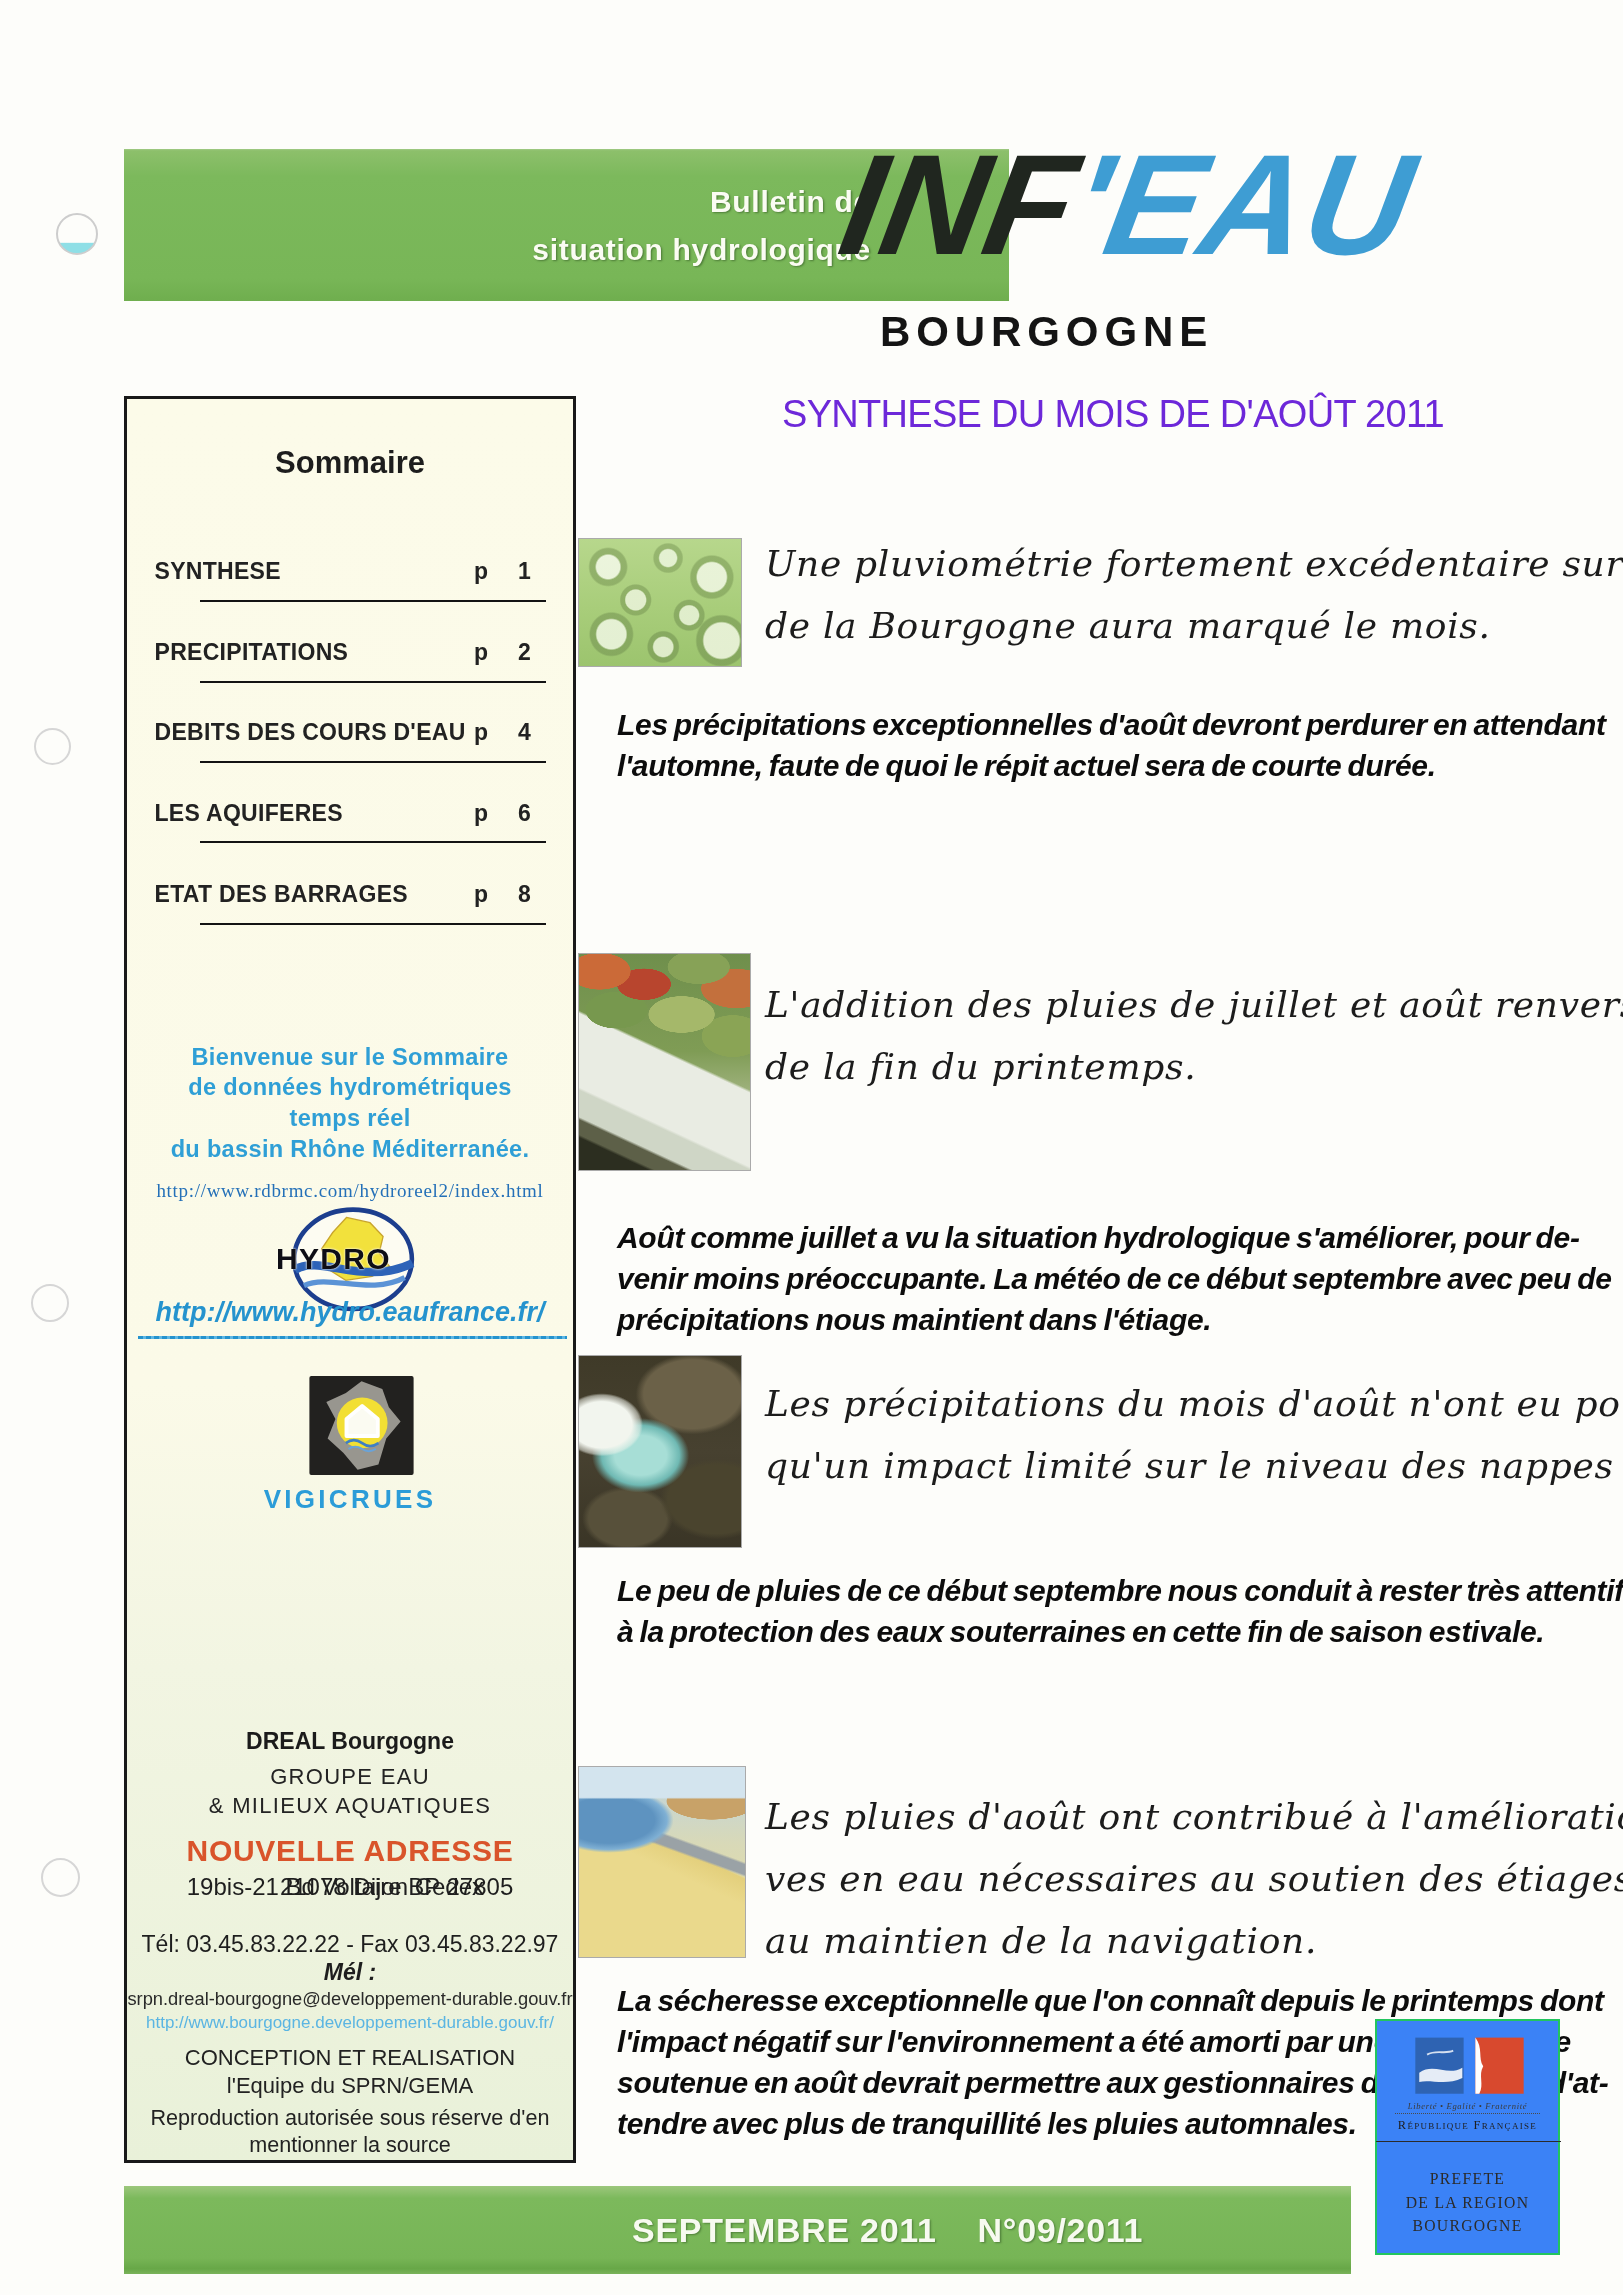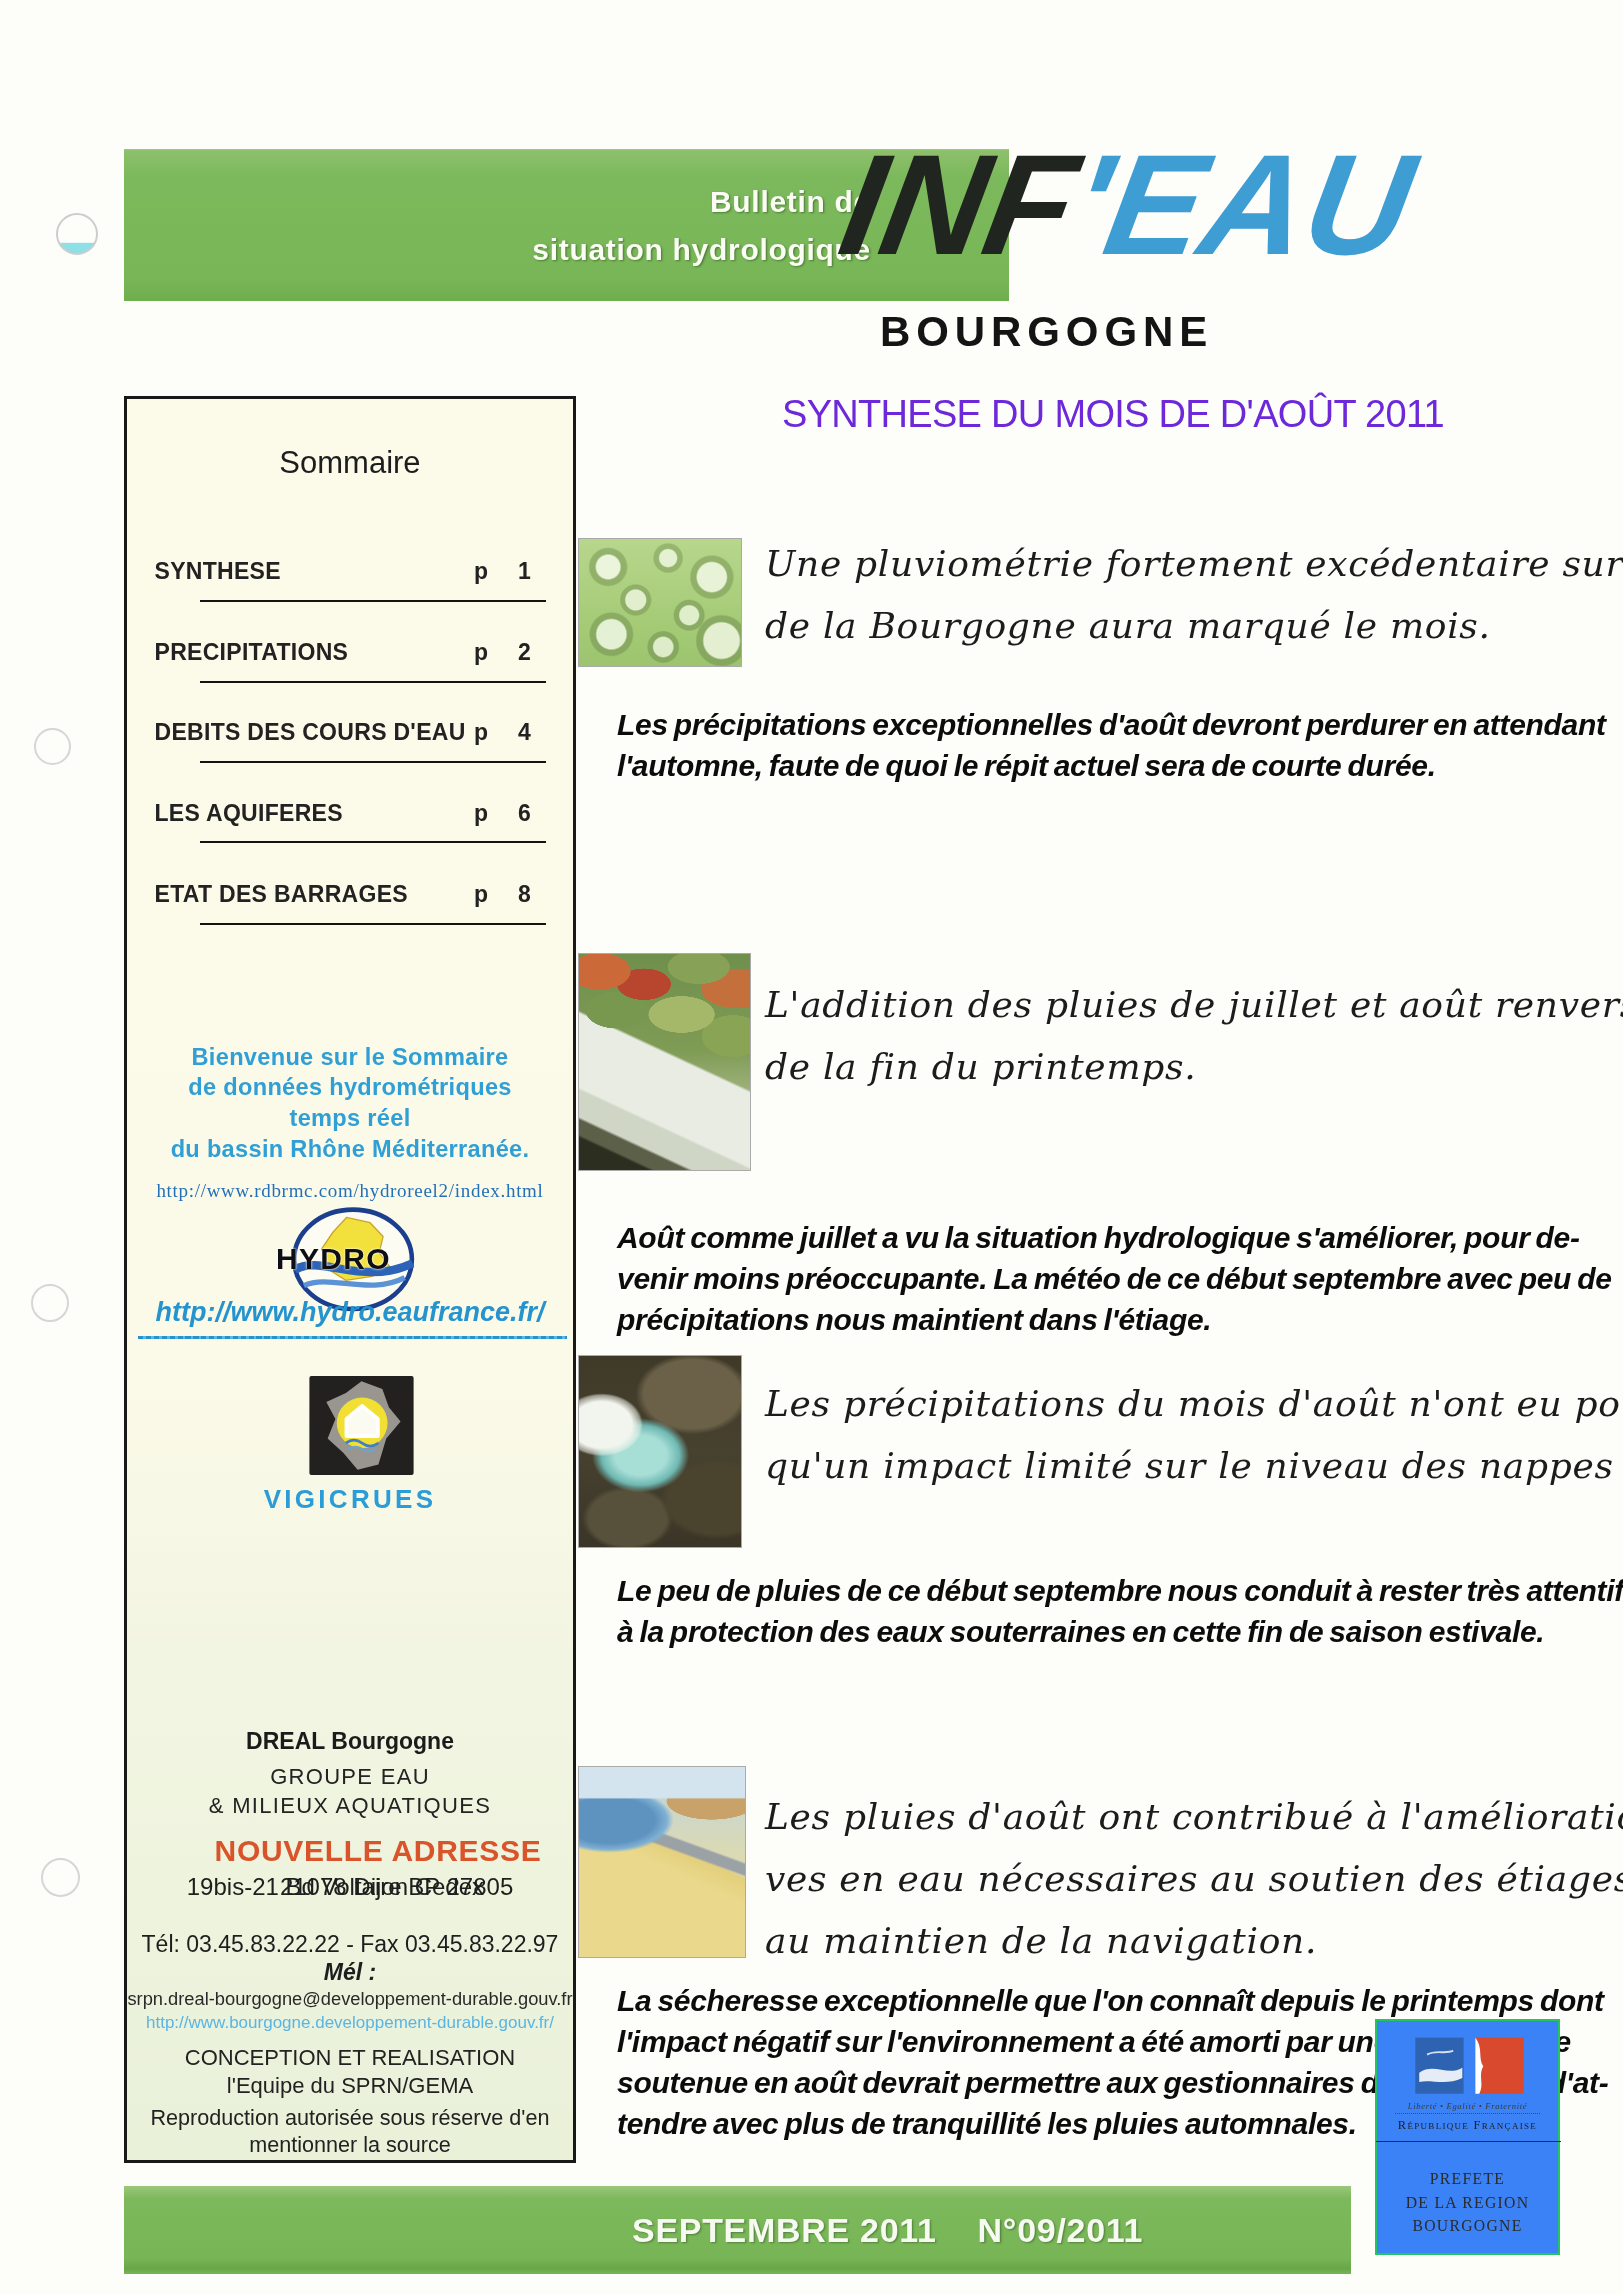--- a/index.html
+++ b/index.html
@@ -42,39 +42,39 @@
     font-size:38px; font-weight:400; color:#6d28d9; letter-spacing:-0.7px; white-space:nowrap;
   }
 
   
   .sidebar {
     position:absolute; left:124px; top:396px; width:452px; height:1767px;
     border:3.3px solid #191919;
     background:linear-gradient(180deg,#fcfbe9 0%,#fbfae8 56%,#f2f5e2 72%,#e9f1d9 100%);
   }
   .sb-center { position:absolute; left:0; width:100%; text-align:center; color:#222; }
-  .sommaire-title { font-size:31px; font-weight:400; color:#1d1d1d; }
+  .sommaire-title { font-size:31px; font-weight:700; color:#1d1d1d; }
   .toc-row { position:absolute; left:0; width:100%; font-size:23px; font-weight:700; color:#222; letter-spacing:0.3px; }
   .toc-label { position:absolute; left:27.5px; white-space:nowrap; }
   .toc-p { position:absolute; left:347px; }
   .toc-num { position:absolute; left:391px; }
   .toc-line { position:absolute; left:73px; width:346px; height:2px; background:#131313; }
   .srv-note { font-size:23.6px; font-weight:700; color:#2f9fd6; letter-spacing:0.3px; }
   .rdbrmc { font-family:"Liberation Serif", serif; font-size:19px; color:#2470b8; letter-spacing:0.7px; }
   .hydro-wrap { position:absolute; left:156px; top:808px; width:140px; height:106px; }
   .hydro-text { position:absolute; left:-19.6px; top:35px; width:100%; text-align:center;
     font-size:30px; font-weight:700; letter-spacing:1.3px; color:#0e0e16; text-shadow:0 0 2.6px #fffef0, 0 0 1.3px #fffef0; }
   .eaufrance { font-size:27px; font-weight:700; font-style:italic; color:#2593ce; }
   .eaufrance-line { position:absolute; left:10.5px; top:937px; width:429px; height:2.6px;
     background:repeating-linear-gradient(90deg,#2593ce 0 5.2px, #5fb7e4 5.2px 7.9px); }
   .vigicrues-wrap { position:absolute; left:182px; top:977px; width:105px; height:99px; }
   .vigicrues-label { font-size:26px; font-weight:700; letter-spacing:3.3px; color:#2b9cd8; }
   .sb-bold { font-size:23px; font-weight:700; color:#1b1b1b; }
   .sb-reg { font-size:22px; letter-spacing:1.3px; color:#232323; }
-  .nouvelle { font-size:30px; font-weight:700; color:#d9542b; letter-spacing:0.7px;margin-left:28px; }
+  .nouvelle { font-size:30px; font-weight:700; color:#d9542b; letter-spacing:0.7px; }
   .addr { font-size:24px; color:#1e1e1e; }
   .tel { font-size:23px; color:#1e1e1e; }
   .mel { font-size:23px; font-weight:700; font-style:italic; color:#1e1e1e; }
   .email { font-size:18.3px; color:#2a2a2a; }
   .sb-site { font-size:17px; color:#5ab5e2; }
   .concept { font-size:22px; color:#222; }
   .repro { font-size:21.6px; color:#222; }
 
   
   .photo { position:absolute; left:579px; outline:0.7px solid #aaa; }

